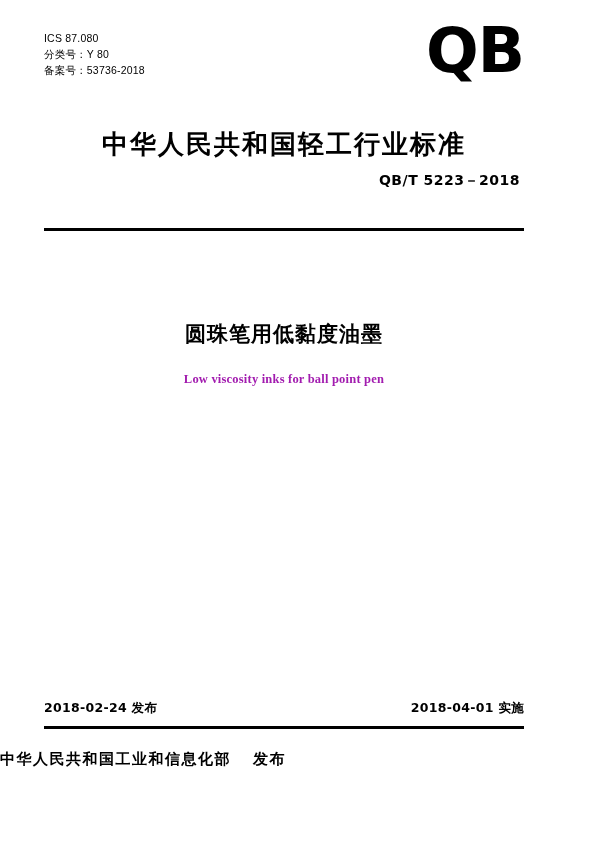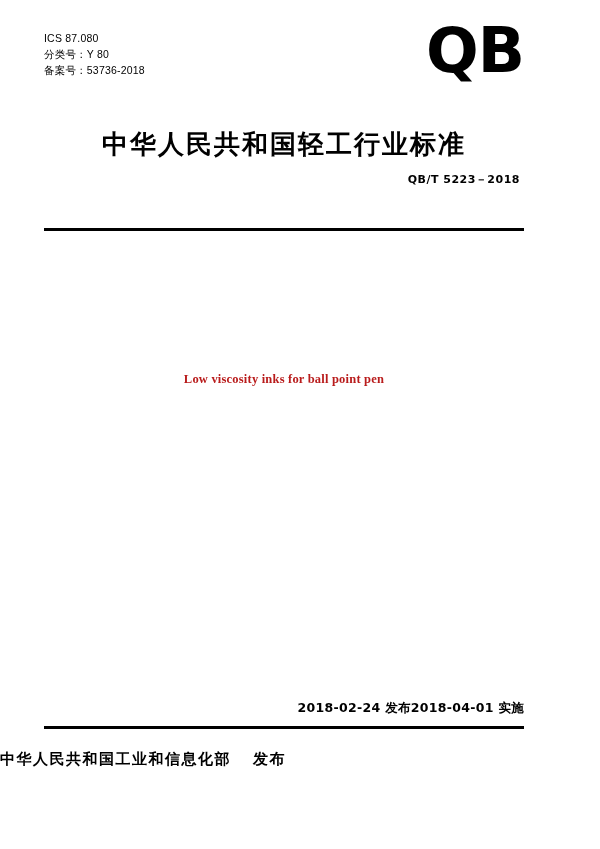--- a/index.html
+++ b/index.html
@@ -60,21 +60,21 @@
     margin-top: 12px;
   }
 
   
   .std-number {
     position: absolute;
     right: 48px;
     top: 172px;
     font-family: "DejaVu Sans", sans-serif;
     font-weight: bold;
-    font-size: 11px;
+    font-size: 14px;
     letter-spacing: 0.5px;
     color: #000;
   }
 
   
   .rule-top {
     position: absolute;
     left: 44px;
     right: 44px;
     top: 228px;
@@ -100,31 +100,31 @@
   .doc-title-en {
     position: absolute;
     left: 0;
     right: 0;
     top: 372px;
     text-align: center;
     font-family: "Liberation Serif", serif;
     font-weight: bold;
     font-size: 12.5px;
     letter-spacing: 0.2px;
-    color: #b91c1c;
+    color: #a21caf;
   }
 
   
   .dates {
     position: absolute;
     left: 44px;
     right: 44px;
     top: 700px;
     display: flex;
-    justify-content: flex-end;
+    justify-content: space-between;
     align-items: baseline;
     font-family: "DejaVu Sans", sans-serif;
     font-weight: bold;
     font-size: 12.5px;
     letter-spacing: 0.3px;
     color: #000;
   }
 
   
   .rule-bottom {
@@ -164,20 +164,21 @@
   </div>
 
   <div class="qb-logo">QB</div>
 
   <div class="main-title">中华人民共和国轻工行业标准</div>
 
   <div class="std-number">QB/T 5223－2018</div>
 
   <div class="rule-top"></div>
 
+  <div class="doc-title-cn">圆珠笔用低黏度油墨</div>
   <div class="doc-title-en">Low viscosity inks for ball point pen</div>
 
   <div class="dates">
     <span>2018-02-24 发布</span>
     <span>2018-04-01 实施</span>
   </div>
 
   <div class="rule-bottom"></div>
 
   <div class="issuer">

